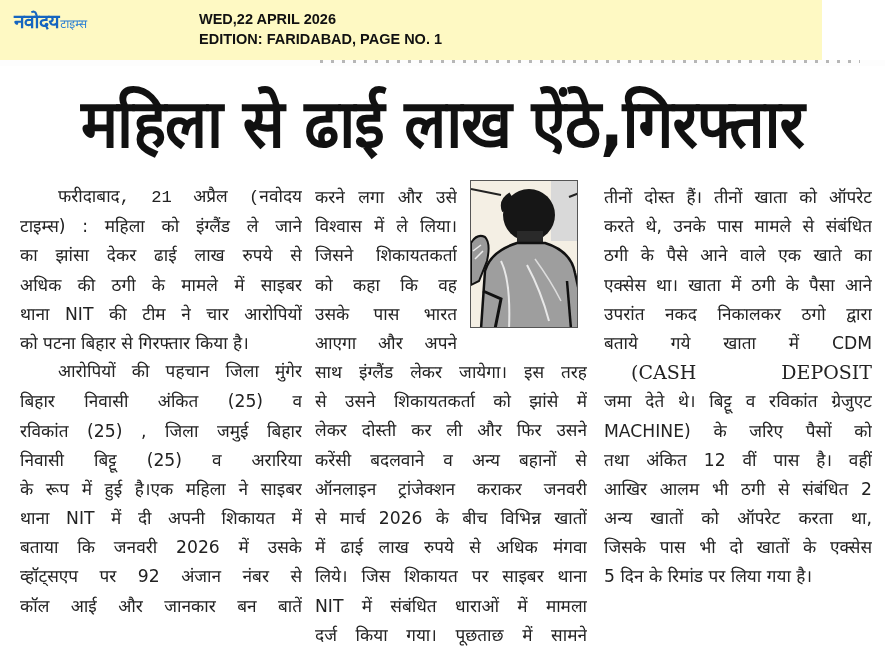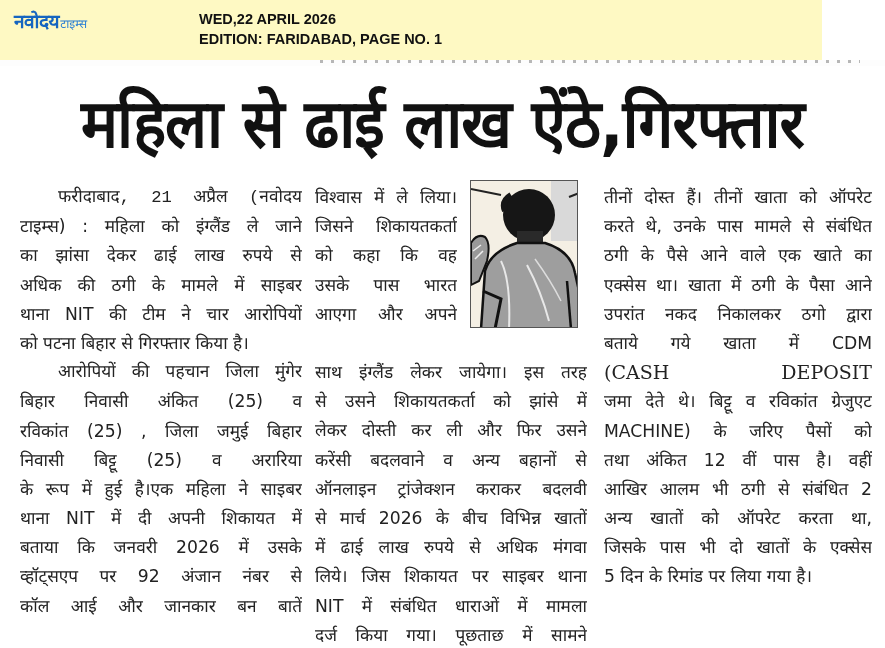--- a/index.html
+++ b/index.html
@@ -54,21 +54,21 @@
     }
     .col .line { display: block; white-space: nowrap; height: 29.2px; overflow: hidden;
       text-align-last: justify; }
     .col .line.last { text-align-last: left; }
     .col .line.indent { padding-left: 38px; font-family: Liberation Mono, monospace; }
     .col1 { left: 20px; width: 282px; }
     .col2a { left: 315px; width: 142px; }
     .col2b { left: 315px; top: 358px; width: 272px; }
     .col3 { left: 604px; width: 268px; }
 
-    .latin { font-family: "DejaVu Serif", serif; font-size: 19px; }
+    .latin { font-family: "DejaVu Serif", serif; font-size: 19px; margin-left: 27px; }
 
     .photo {
       position: absolute; left: 470px; top: 180px; width: 108px; height: 148px;
       border: 1.5px solid #555; background: #f3efe6; overflow: hidden;
     }
   </style>
 </head>
 <body>
 
 <div class="topbar">
@@ -100,20 +100,21 @@
   <span class="line">रविकांत (25) , जिला जमुई बिहार</span>
   <span class="line">निवासी बिट्टू (25) व अरारिया</span>
   <span class="line">के रूप में हुई है।एक महिला ने साइबर</span>
   <span class="line">थाना NIT में दी अपनी शिकायत में</span>
   <span class="line">बताया कि जनवरी 2026 में उसके</span>
   <span class="line">व्हॉट्सएप पर  92 अंजान नंबर से</span>
   <span class="line">कॉल आई और जानकार बन बातें</span>
 </div>
 
 <div class="col col2a">
+  <span class="line">करने लगा और उसे</span>
   <span class="line">विश्वास में ले लिया।</span>
   <span class="line">जिसने शिकायतकर्ता</span>
   <span class="line">को कहा कि वह</span>
   <span class="line">उसके पास भारत</span>
   <span class="line">आएगा और अपने</span>
 </div>
 
 <div class="photo">
   <svg width="108" height="148" viewBox="0 0 108 148">
     <rect x="0" y="0" width="108" height="148" fill="#f4efe4"></rect>
@@ -132,21 +133,21 @@
     <path d="M12 110 L30 118 L24 148" stroke="#111" stroke-width="3" fill="none"></path>
     <path d="M96 100 L100 148" stroke="#111" stroke-width="2.5" fill="none"></path>
   </svg>
 </div>
 
 <div class="col col2b">
   <span class="line">साथ इंग्लैंड लेकर जायेगा। इस तरह</span>
   <span class="line">से उसने शिकायतकर्ता को झांसे में</span>
   <span class="line">लेकर दोस्ती कर ली और फिर उसने</span>
   <span class="line">करेंसी बदलवाने व अन्य बहानों से</span>
-  <span class="line">ऑनलाइन ट्रांजेक्शन कराकर बदलवी</span>
+  <span class="line">ऑनलाइन ट्रांजेक्शन कराकर जनवरी</span>
   <span class="line">से मार्च 2026 के बीच विभिन्न खातों</span>
   <span class="line">में ढाई लाख रुपये से अधिक मंगवा</span>
   <span class="line">लिये। जिस शिकायत पर साइबर थाना</span>
   <span class="line">NIT में संबंधित धाराओं में मामला</span>
   <span class="line">दर्ज किया गया। पूछताछ में सामने</span>
 </div>
 
 <div class="col col3">
   <span class="line">तीनों दोस्त हैं। तीनों खाता को ऑपरेट</span>
   <span class="line">करते थे, उनके पास मामले से संबंधित</span>

